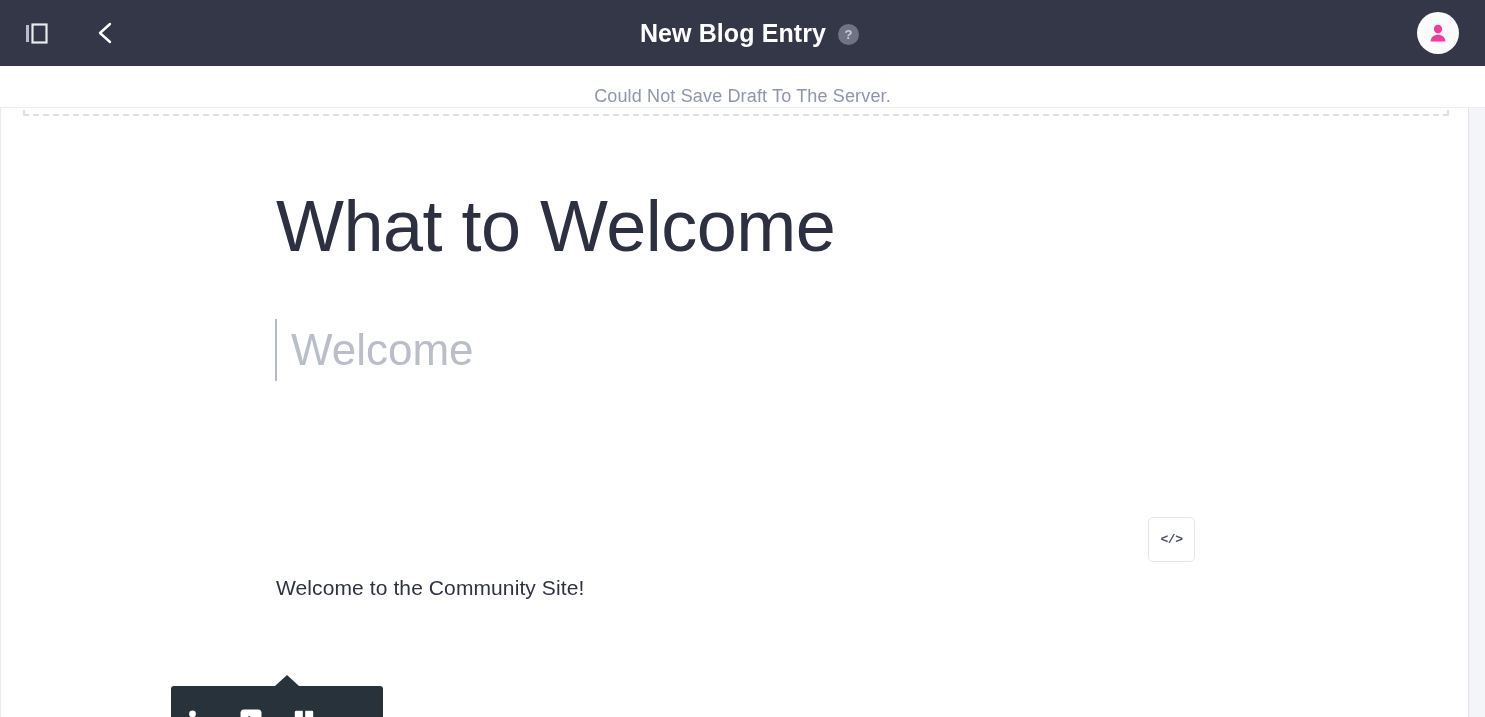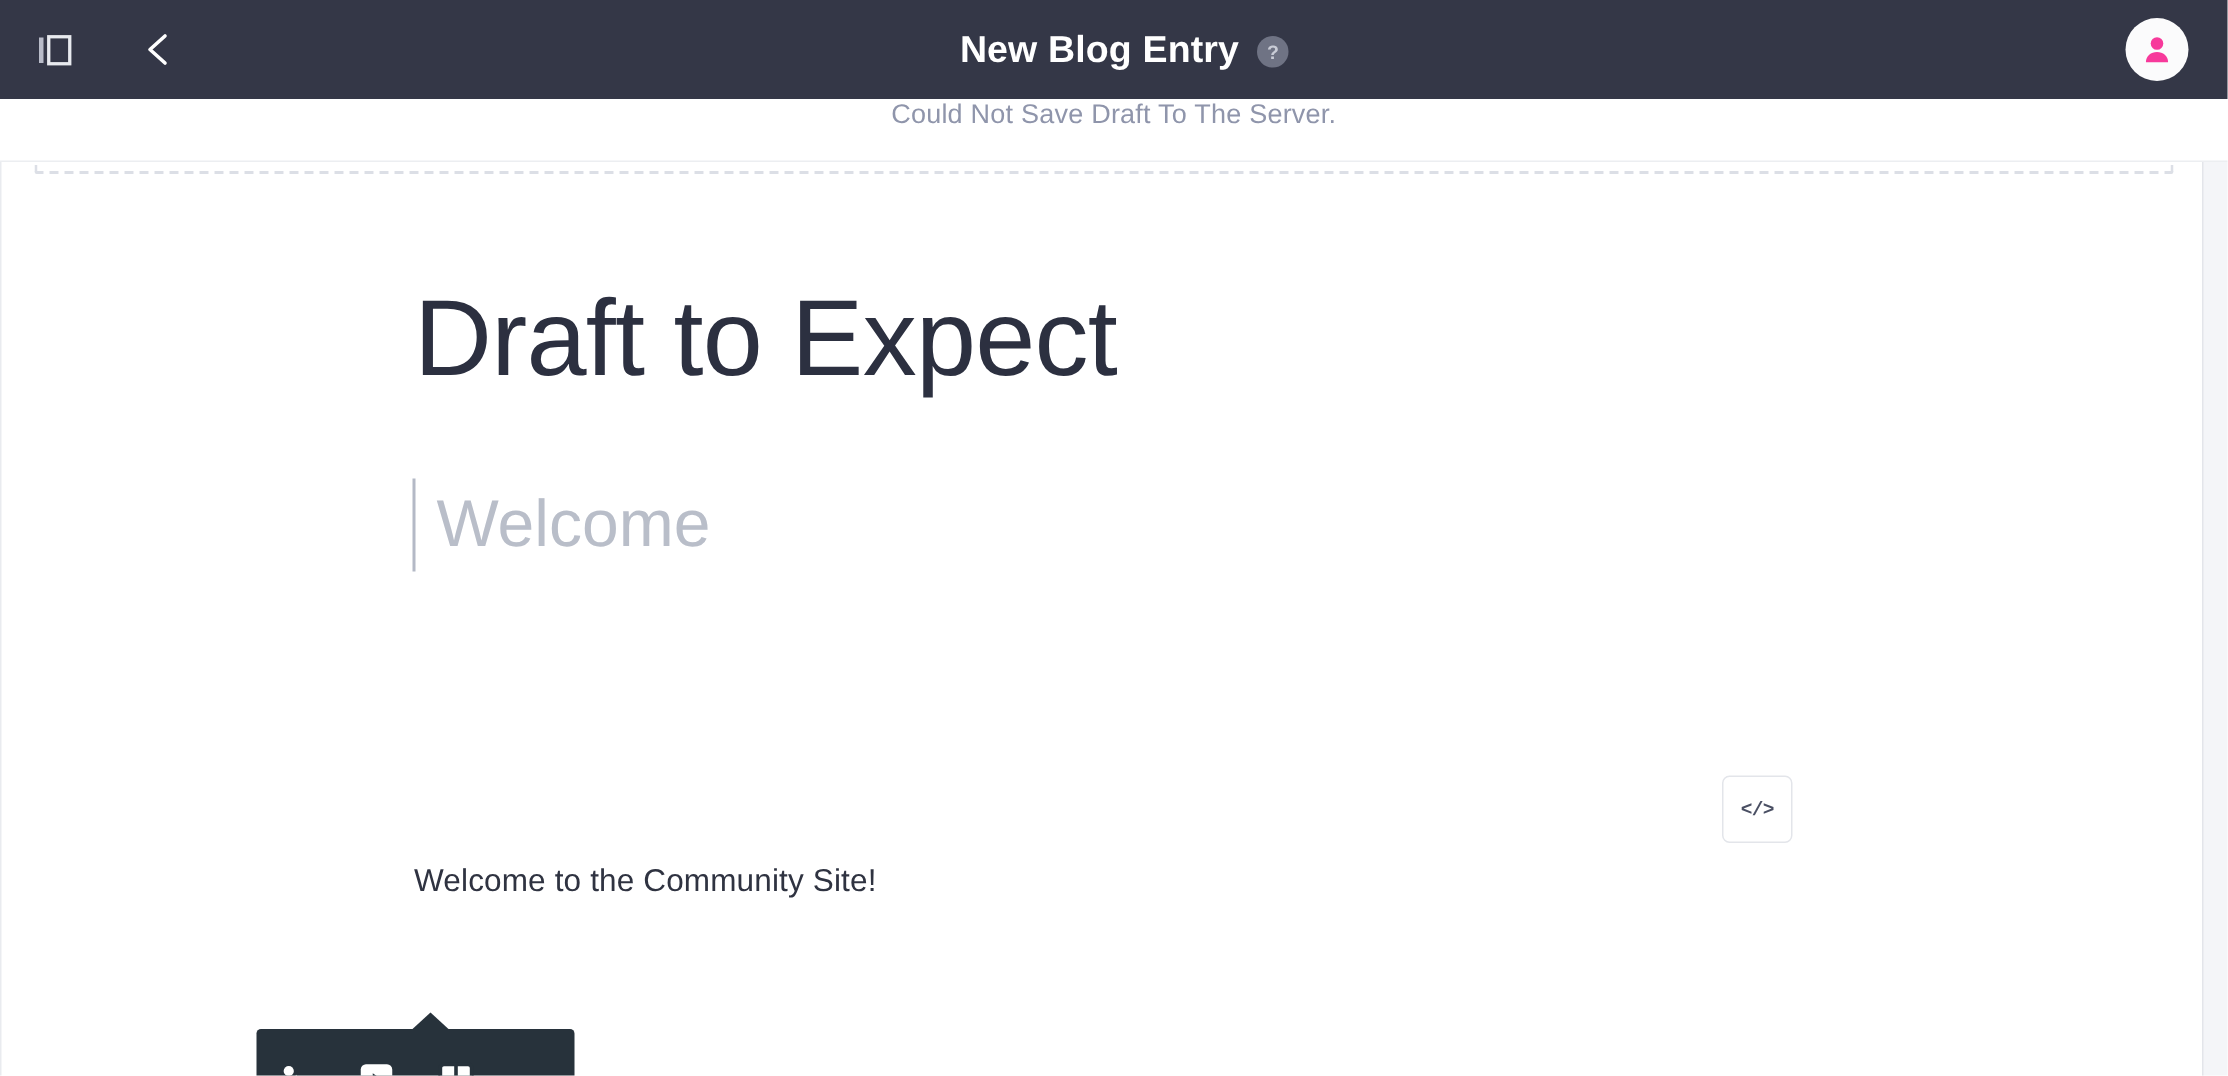--- a/index.html
+++ b/index.html
@@ -89,21 +89,21 @@
 
   
   .notice-bar {
     position: absolute;
     top: 66px; left: 0;
     width: 1485px;
     height: 42px;
     background: #ffffff;
     border-bottom: 1px solid #eceef1;
     display: flex;
-    align-items: flex-start;
+    align-items: flex-end;
     justify-content: center;
   }
   .notice-text {
     color: #8f95ab;
     font-size: 18px;
     letter-spacing: 0.15px;
   }
 
   
   .canvas {
@@ -281,21 +281,21 @@
 <div class="notice-bar">
   <div class="notice-text">Could Not Save Draft To The Server.</div>
 </div>
 
 <div class="canvas">
 
   <div class="dashed-box"></div>
 
   <div class="doc">
 
-    <div class="doc-title">Draft to Expect</div>
+    <div class="doc-title">What to Welcome</div>
 
     <div class="subtitle-row">
       <div class="caret"></div>
       <div class="subtitle-placeholder">Welcome</div>
     </div>
 
     <div class="code-btn">
       <span class="code-glyph">&lt;/&gt;</span>
     </div>
 

